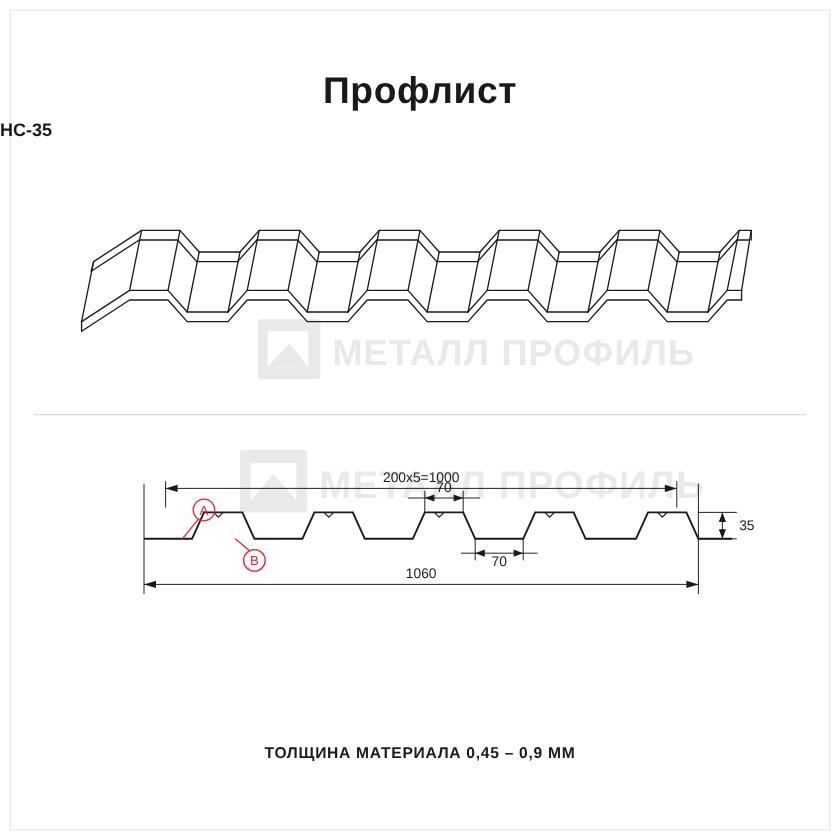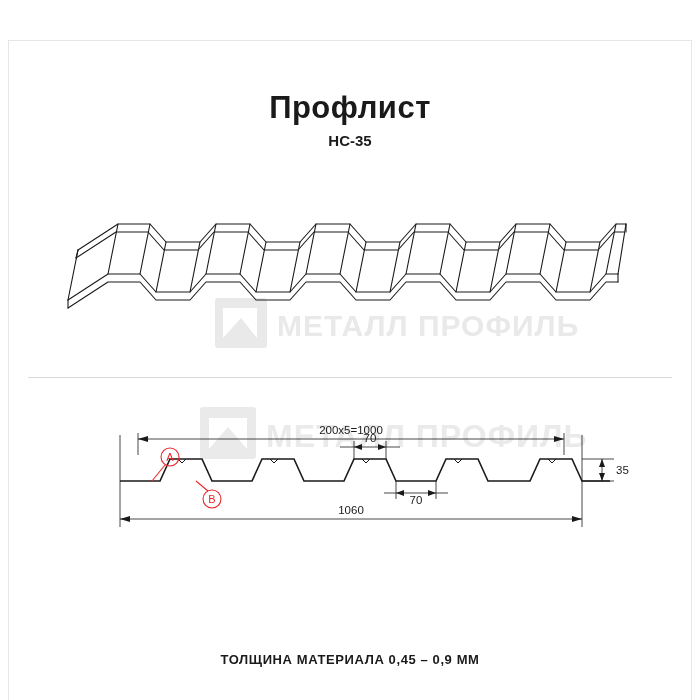--- a/index.html
+++ b/index.html
@@ -13,21 +13,20 @@
     font-family: "Liberation Sans", sans-serif;
     color: #1a1a1a;
     position: relative;
     overflow: hidden;
   }
   .page {
     position: absolute;
     inset: 0;
     width: 700px;
     height: 496px;
-    margin-top: 32px;
   }
   .frame-border {
     position: absolute;
     left: 8px;
     top: 8px;
     width: 684px;
     height: 684px;
     border: 1px solid #e6e6e6;
     box-sizing: border-box;
     pointer-events: none;
@@ -41,21 +40,20 @@
     font-size: 31px;
     font-weight: bold;
     letter-spacing: 0.5px;
     color: #1a1a1a;
   }
   .subtitle {
     position: absolute;
     left: 0;
     top: 100px;
     width: 700px;
-    text-align: center;
     font-size: 15px;
     font-weight: bold;
     color: #1a1a1a;
   }
   .divider {
     position: absolute;
     left: 28px;
     top: 345px;
     width: 644px;
     height: 1px;

